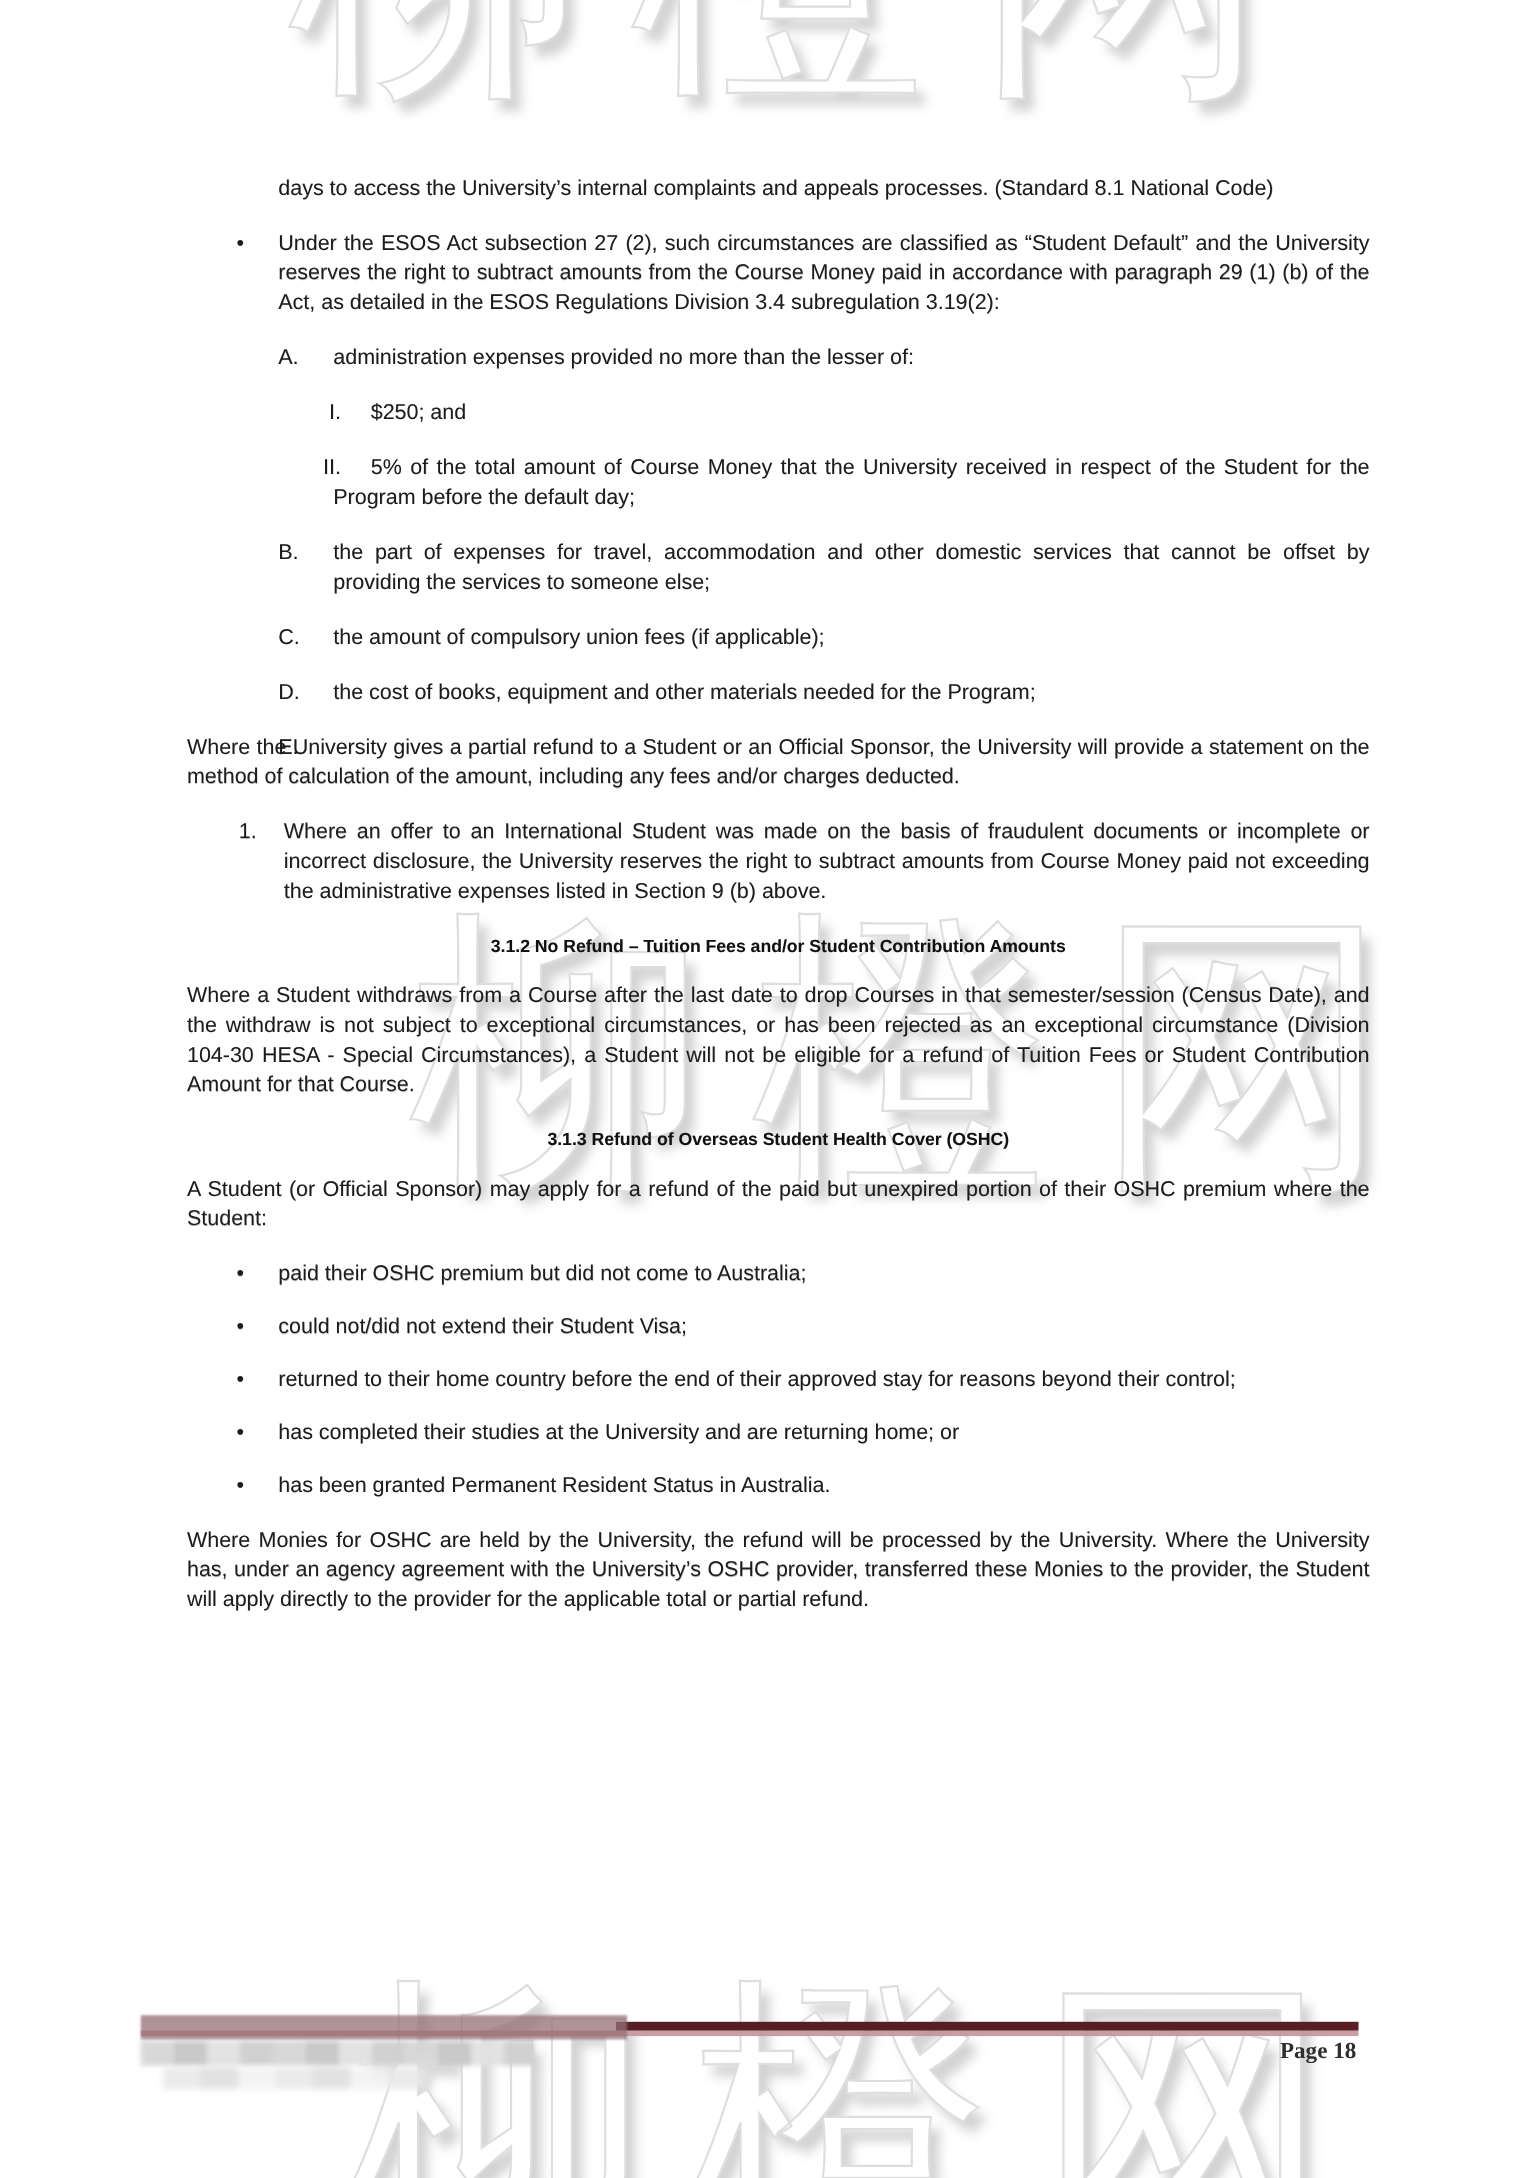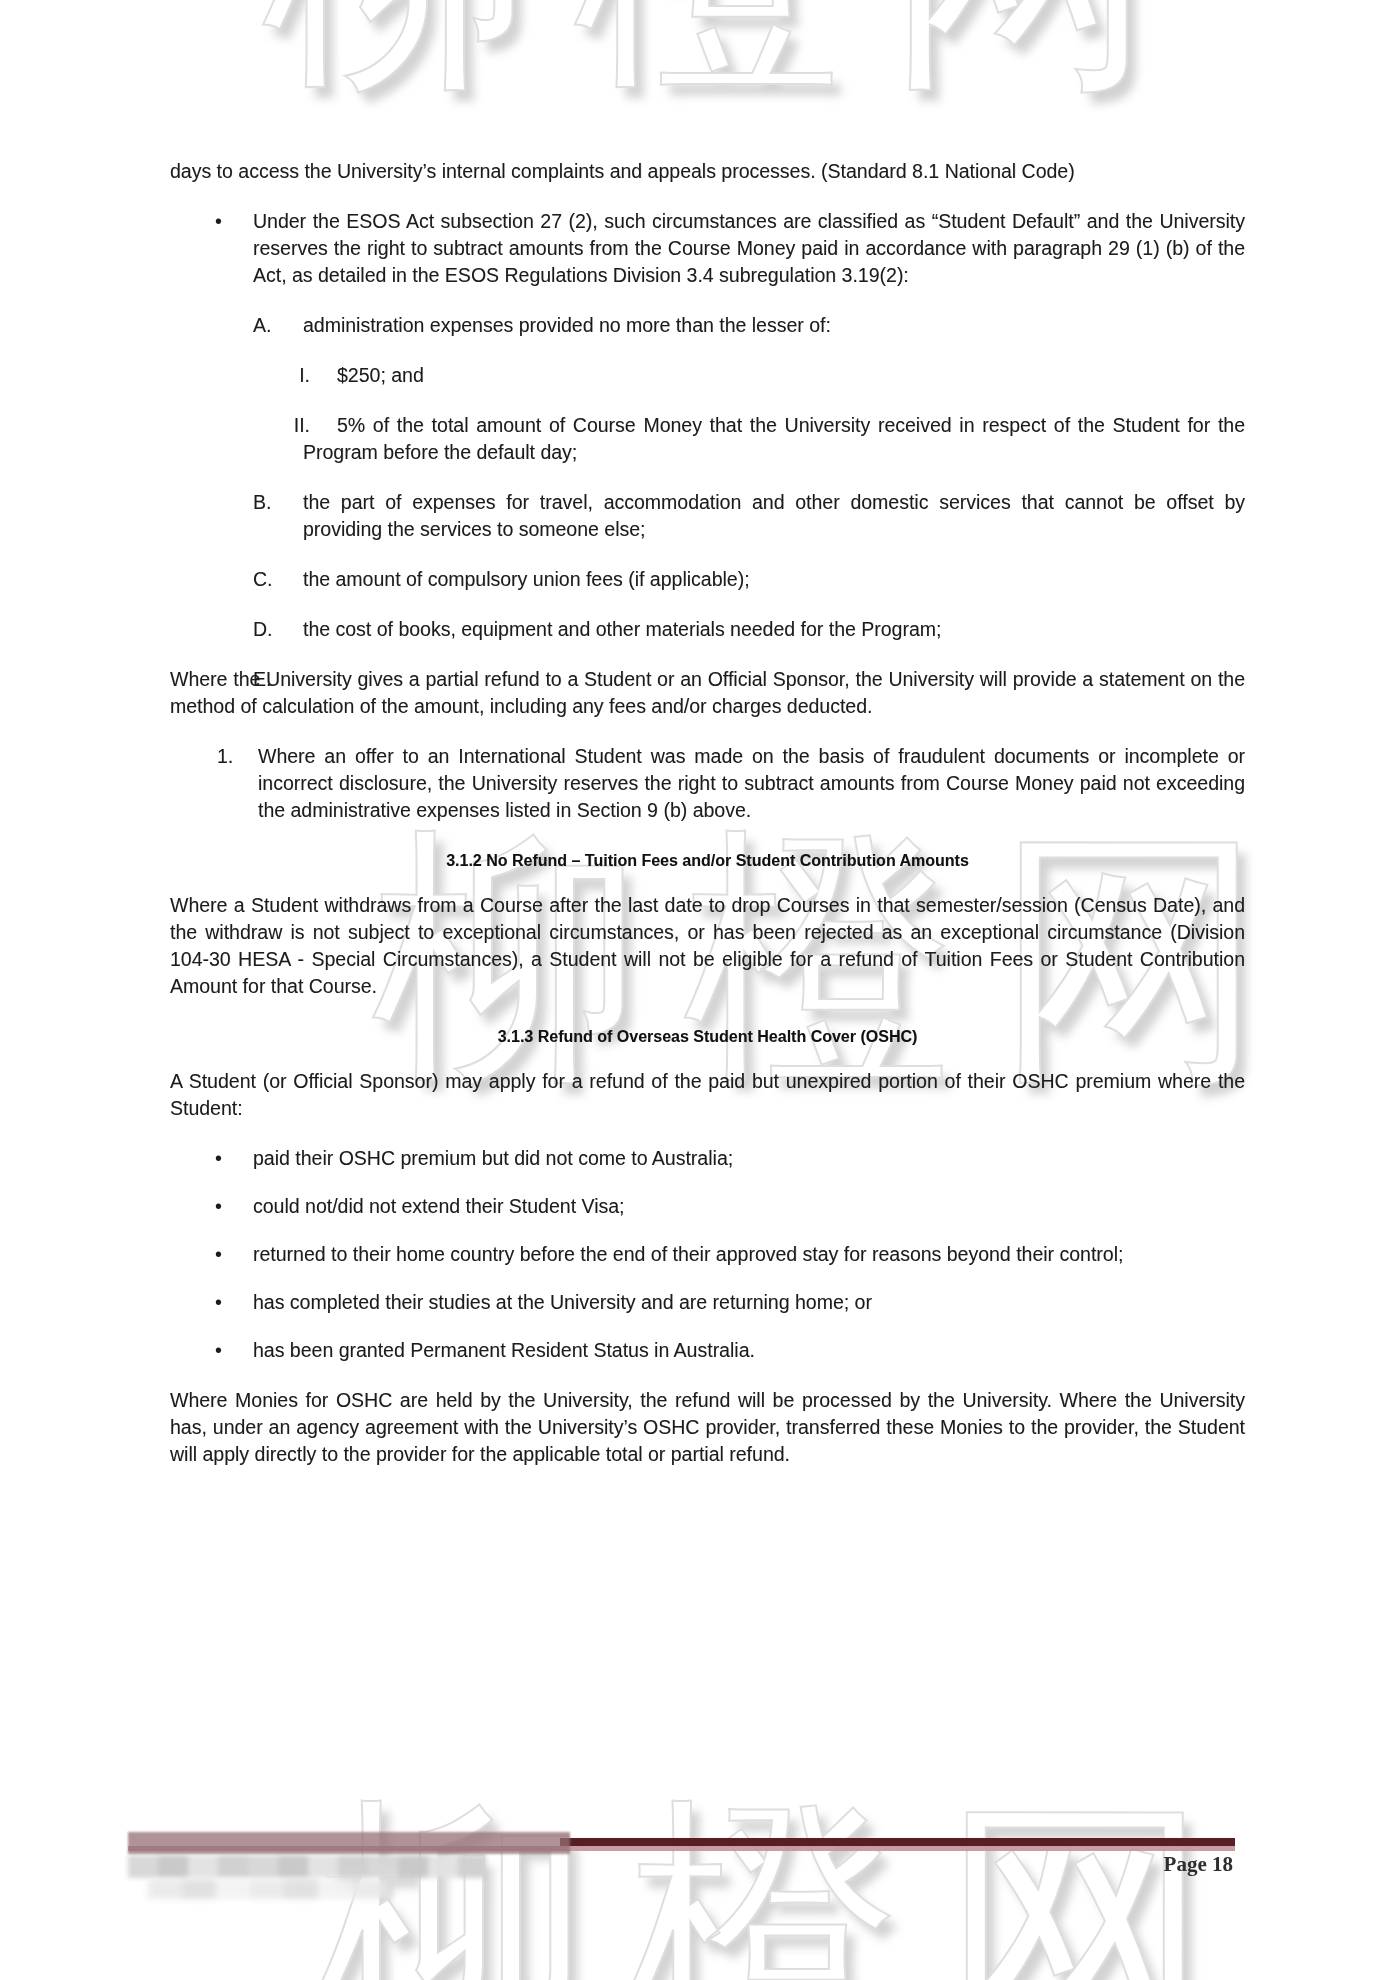--- a/index.html
+++ b/index.html
@@ -44,21 +44,21 @@
     width: 1075px;
     font-size: 19.5px;
     line-height: 27px;
     color: #1c1c1c;
     text-shadow: 0.3px 0.3px 0.4px rgba(0,0,0,0.25);
   }
   .para {
     margin: 0 0 23px 0;
     text-align: justify;
   }
-  .para.indent-1 { }
+  .para.indent-1 { margin-left: 83px; }
 
   .li {
     position: relative;
     margin: 0 0 23px 0;
   }
   .li .marker { position: absolute; left: 0; top: 0; }
   .li .li-text { display: block; text-align: justify; }
 
   .li.bullet   { padding-left: 83px; }
   .li.bullet .marker { left: 45px; }

